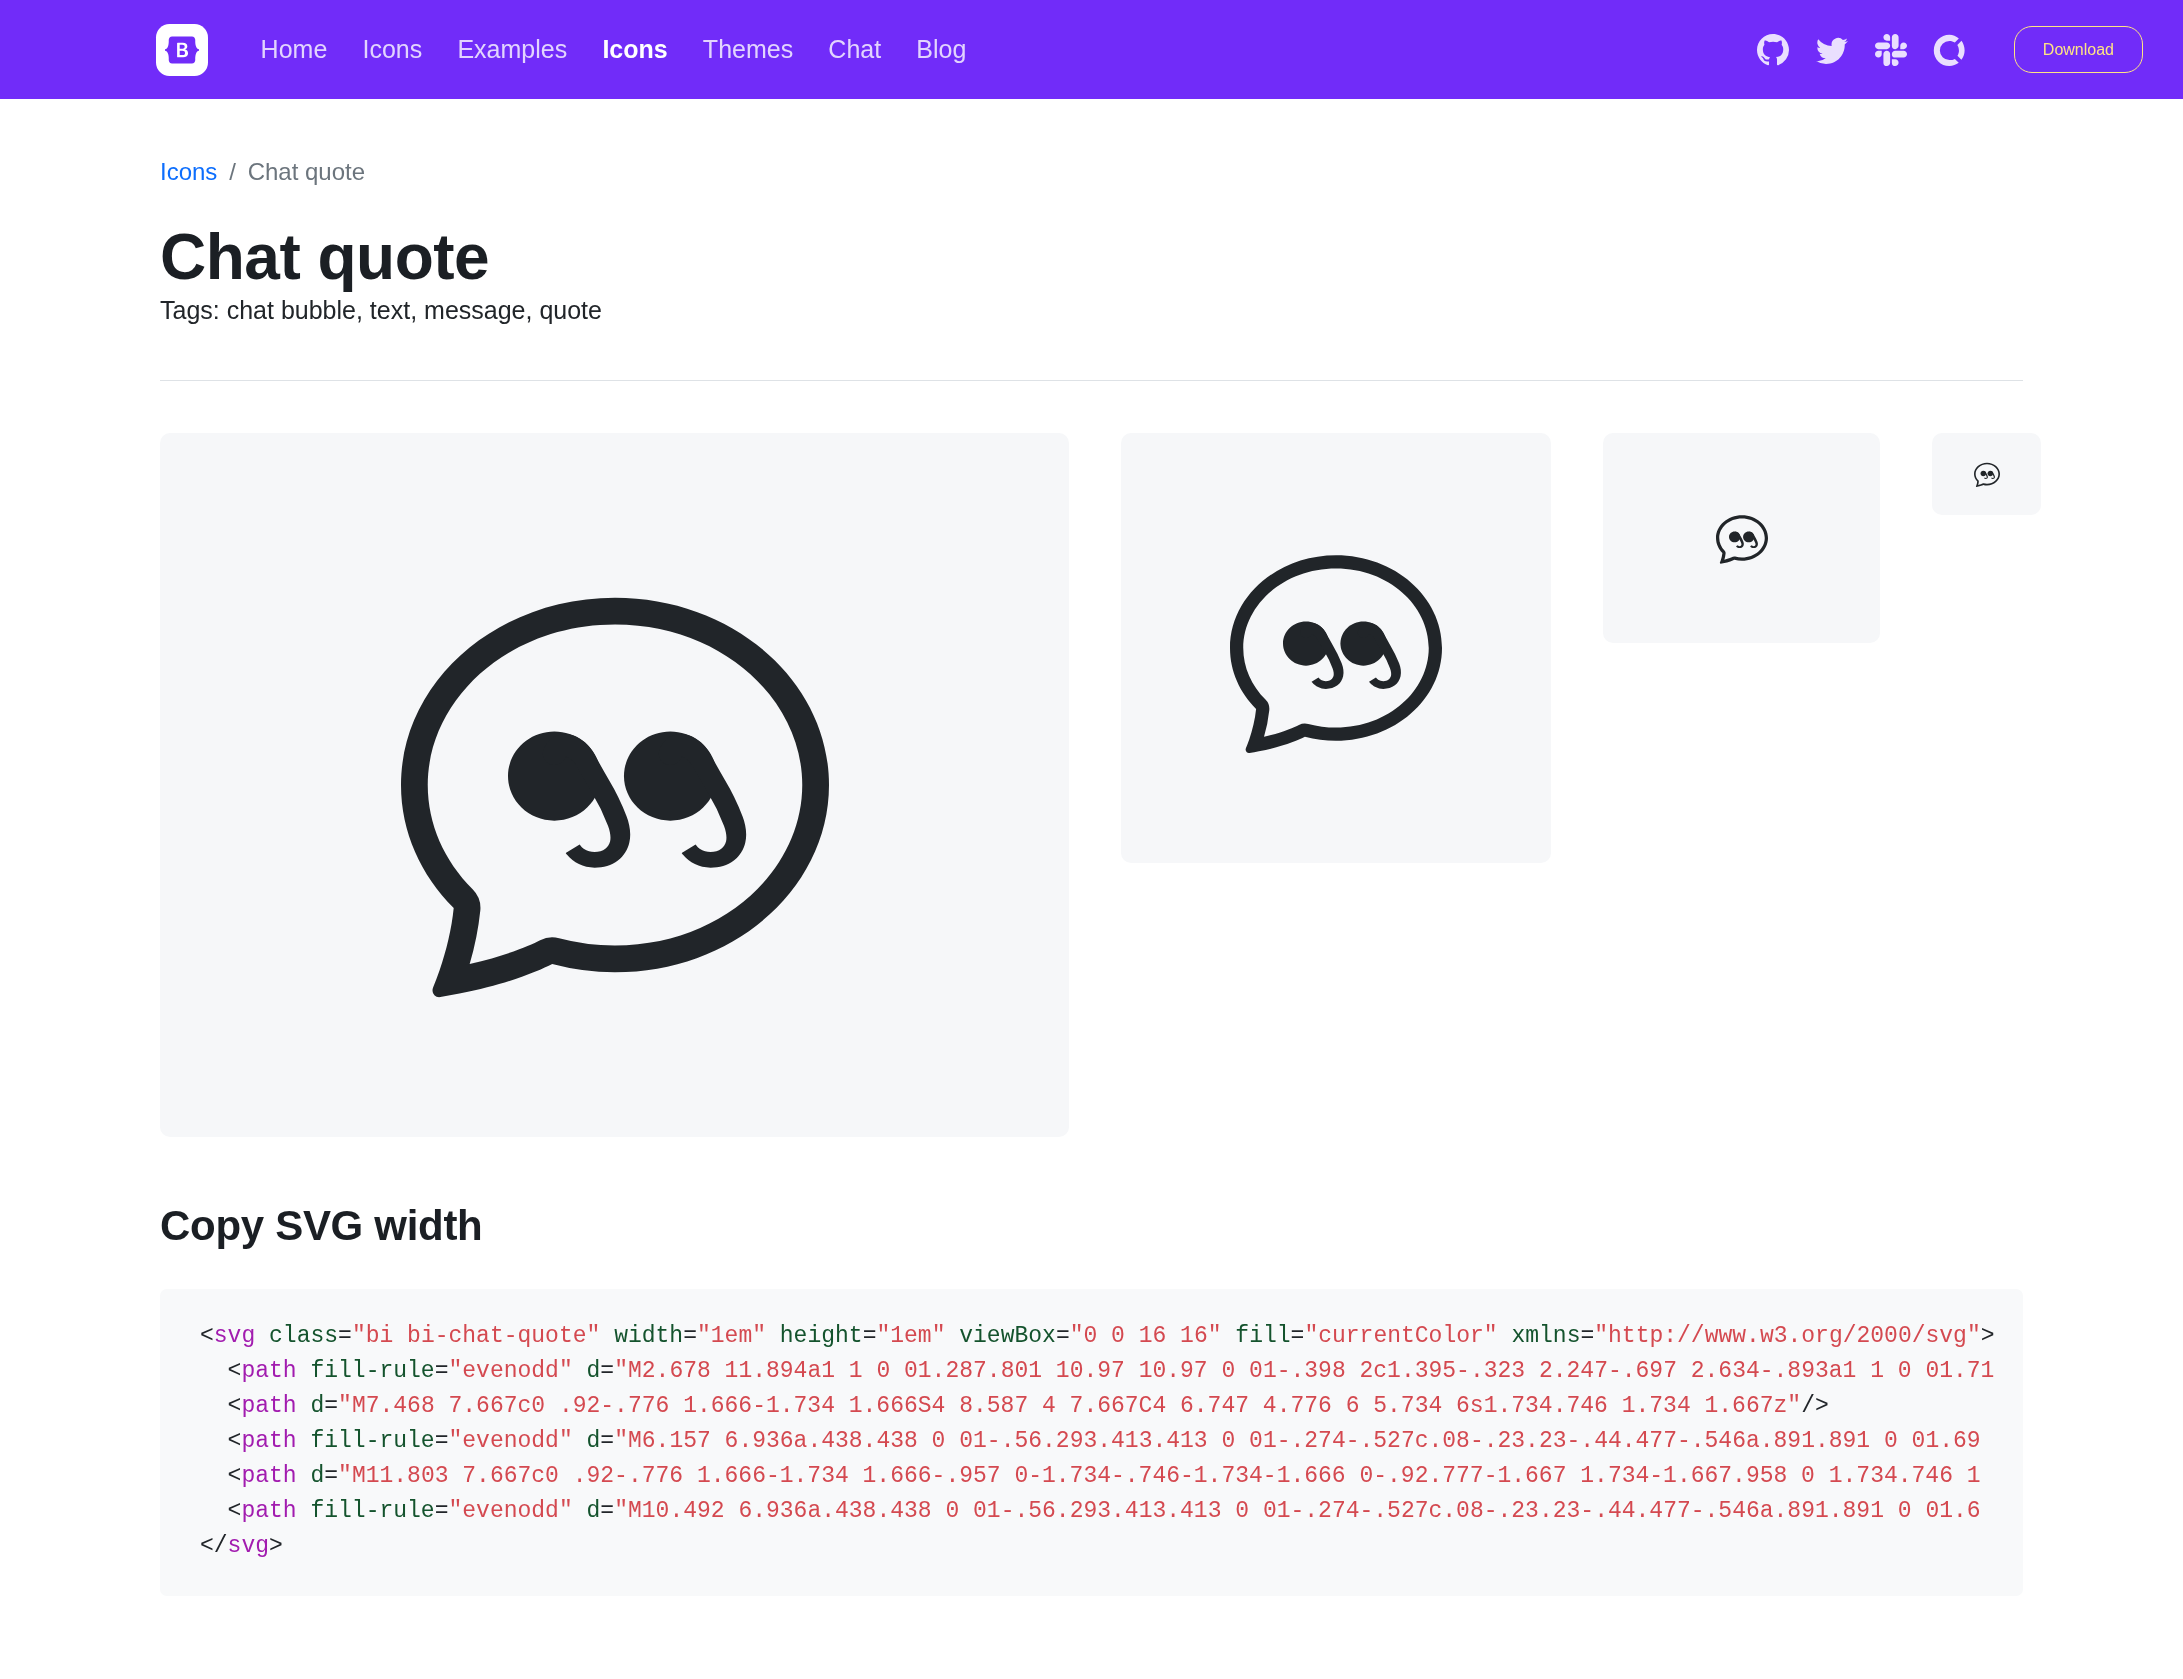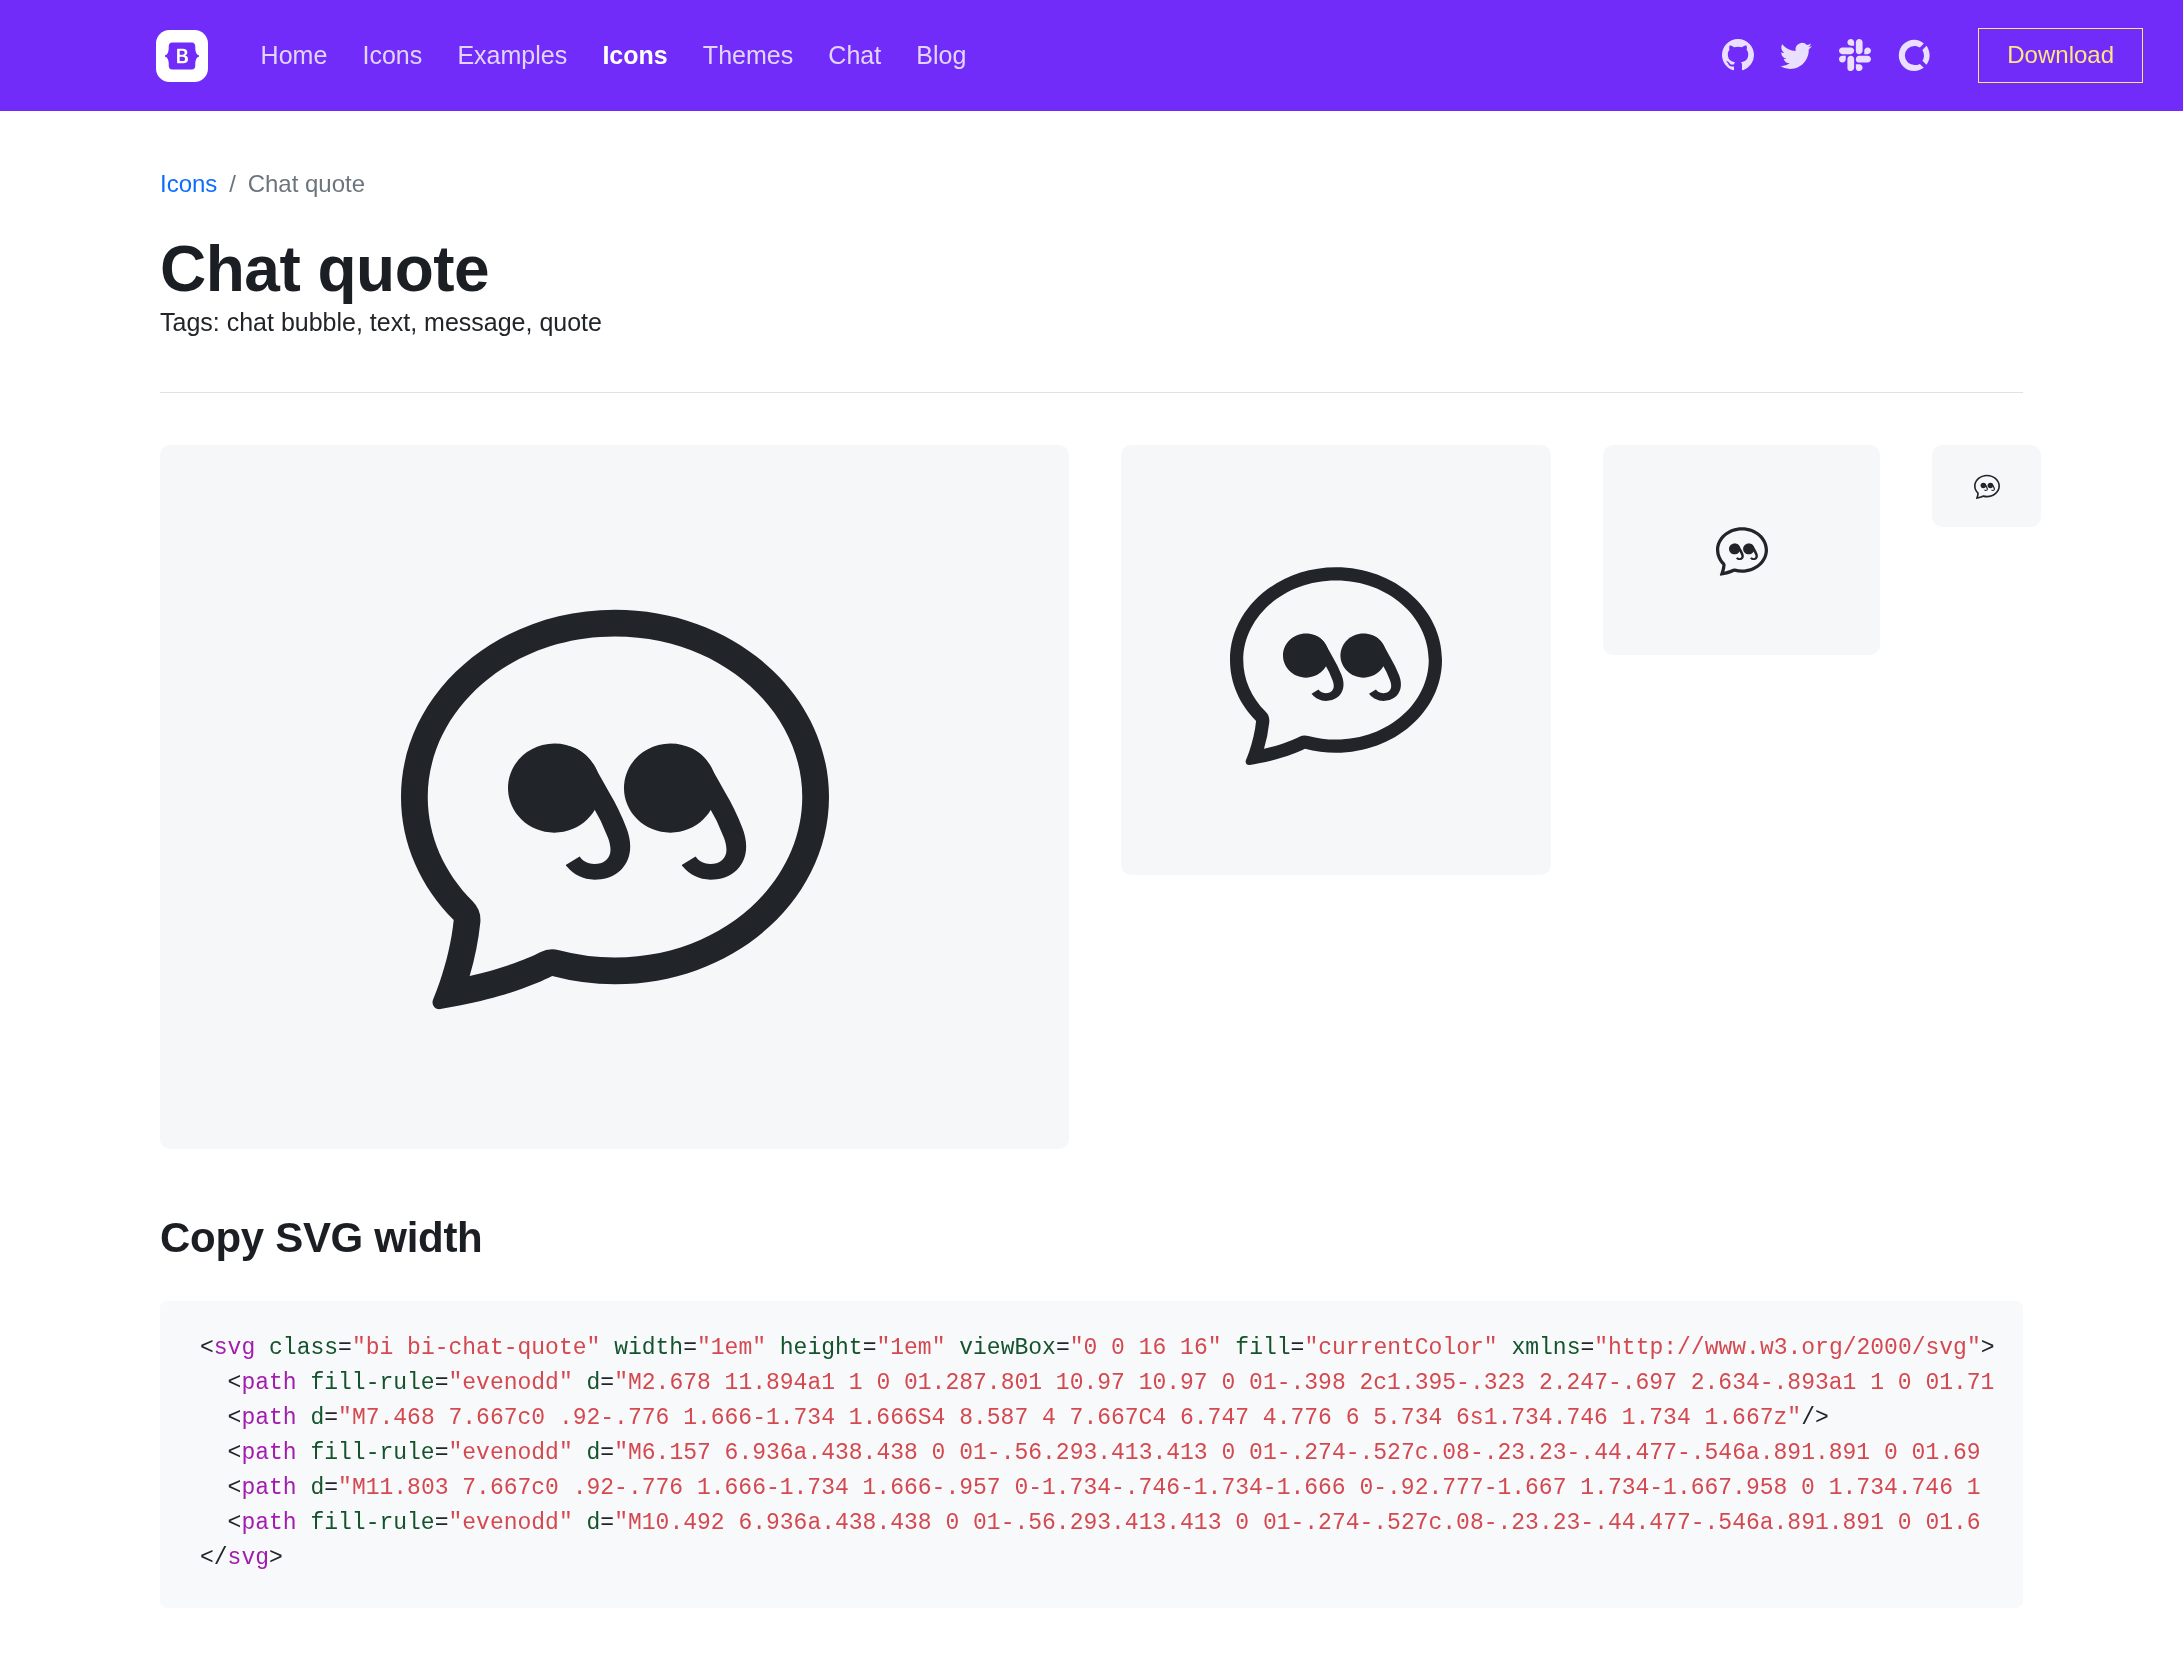--- a/index.html
+++ b/index.html
@@ -8,21 +8,21 @@
     width: 2183px;
     height: 1679px;
     background: #ffffff;
     font-family: "Liberation Sans", sans-serif;
     color: #212529;
     overflow: hidden;
   }
 
   
   .navbar {
-    height: 111px;
+    height: 99px;
     background: #712cf9;
     display: flex;
     align-items: center;
     padding: 0 40px 0 0;
     position: relative;
   }
   .nav-left {
     display: flex;
     align-items: center;
     padding-left: 156px;
@@ -62,24 +62,24 @@
     display: flex;
     align-items: center;
     justify-content: center;
   }
   .social-link svg { display:block; }
   .download-btn {
     margin-left: 35px;
     border: 1.7px solid #ffe484;
     color: #ffe484;
     background: transparent;
-    font-size: 24px;
+    font-size: 16px;
     font-family: "Liberation Sans", sans-serif;
     padding: 13.4px 28px;
-    border-radius: 0;
+    border-radius: 18px;
     cursor: pointer;
     line-height: 1.1;
     white-space: nowrap;
   }
 
   
   .container {
     padding: 0 160px;
   }
   .breadcrumb {

